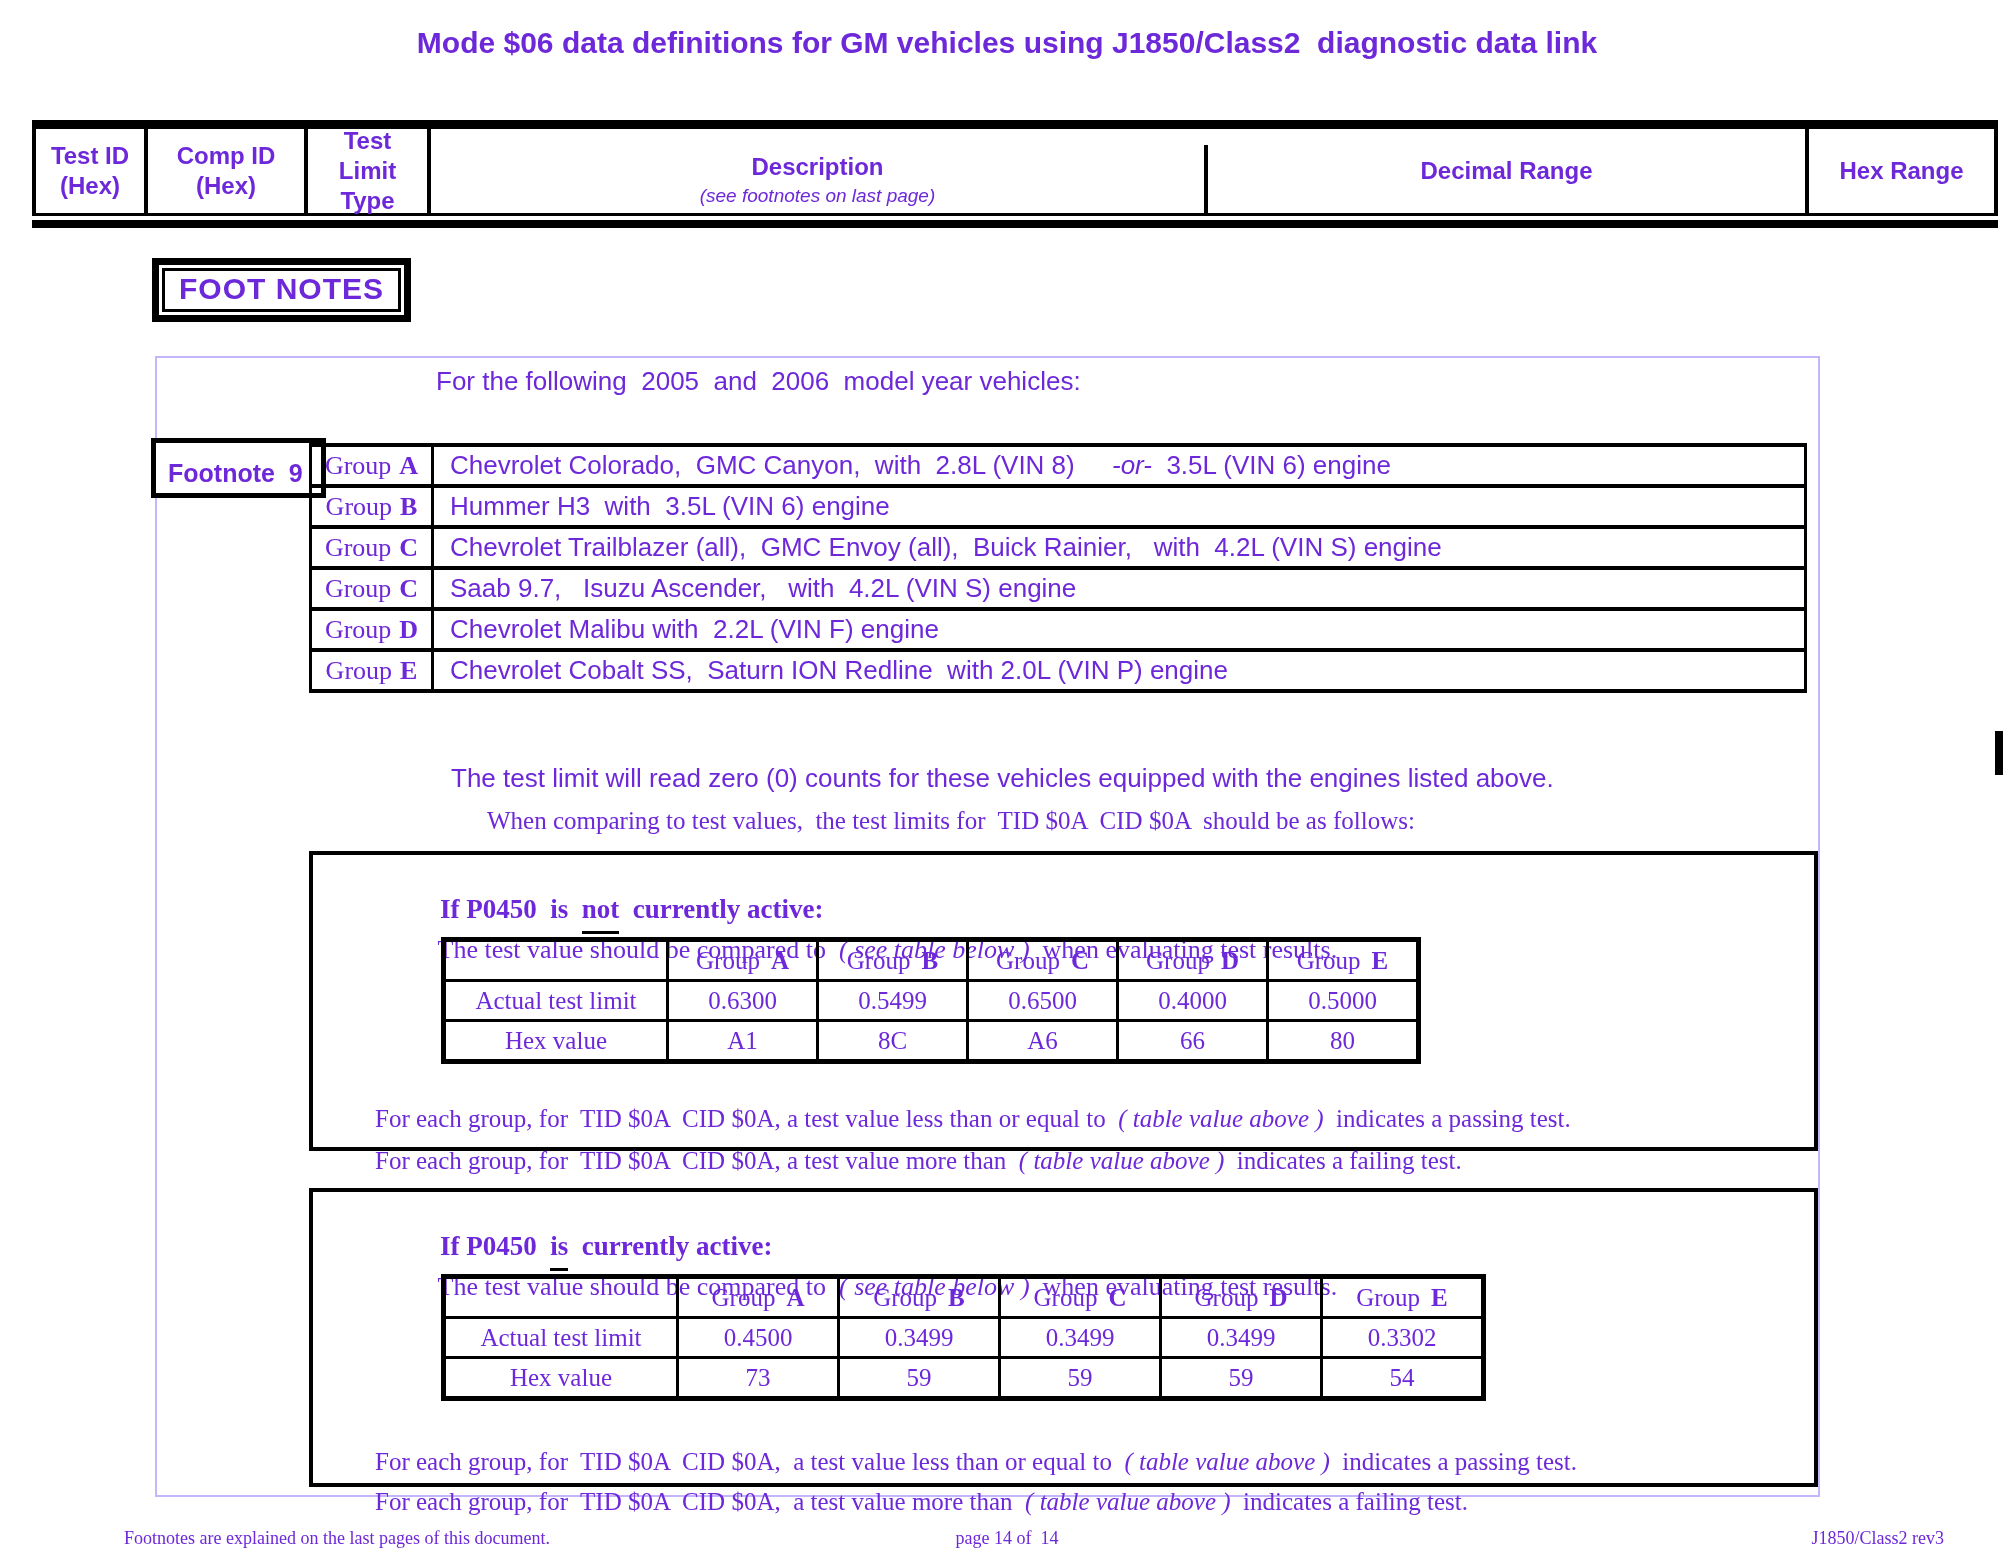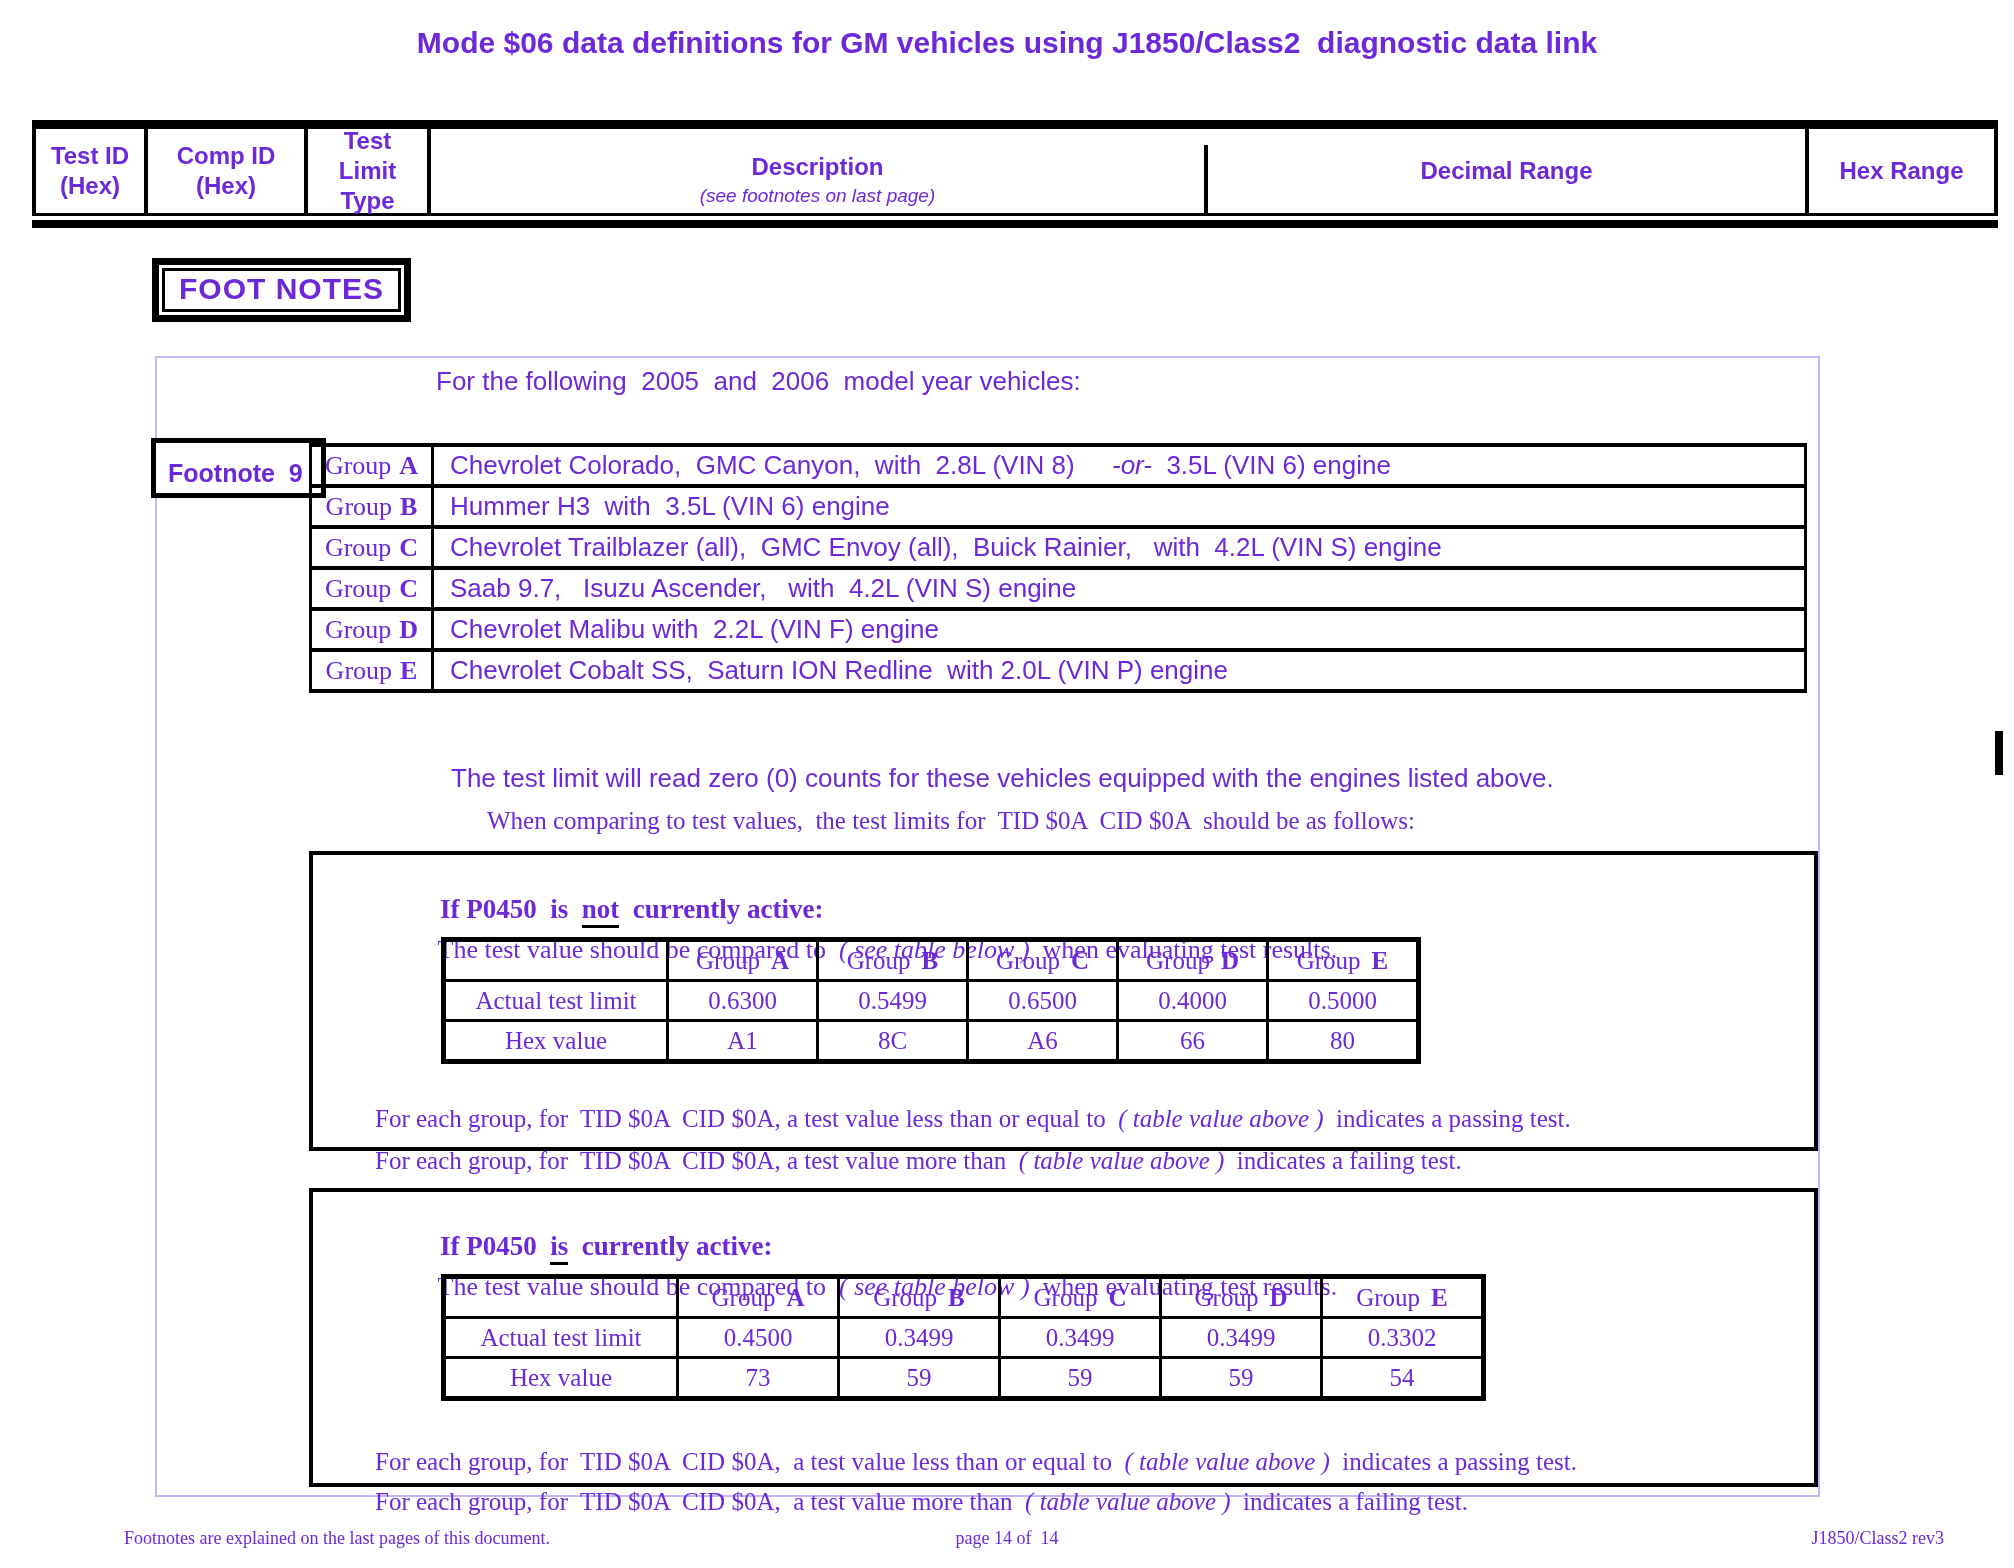--- a/index.html
+++ b/index.html
@@ -44,21 +44,21 @@
   .gdesc i{font-style:italic;margin-left:30px;}
 
   .para-sans{position:absolute;left:294px;top:405px;font:26px "Liberation Sans",sans-serif;white-space:pre;}
   .para-serif{position:absolute;left:330px;top:449px;font:25px "Liberation Serif",serif;white-space:pre;}
 
   
   .pbox{position:absolute;left:152px;right:0;border:4px solid #000;box-sizing:border-box;background:#fff;}
   .pbox1{top:493px;height:300px;}
   .pbox2{top:830px;height:299px;}
   .pbox-heading{position:absolute;left:73px;top:8px;font:bold 27px "Liberation Serif",serif;white-space:pre;}
-  .uline{border-bottom:3px solid #000;padding-bottom:1px;}
+  .uline{border-bottom:3px solid #000;padding-bottom:7px;}
   .pbox-compare{position:absolute;left:73px;top:50px;font:26px "Liberation Serif",serif;white-space:pre;}
   .pbox-compare i,.pline i{font-style:italic;}
 
   .ptable{position:absolute;left:128px;top:82px;border-collapse:collapse;border:5px solid #000;
           font-family:"Liberation Serif",serif;font-size:25px;text-align:center;}
   .ptable th,.ptable td{border:3px solid #000;height:37px;padding:0;font-weight:normal;white-space:pre;}
   .ptable th b{margin-left:11px;font-weight:bold;}
   .ptable1 .rowlabel{width:220px;} .ptable1 .gcol{width:147px;}
   .ptable2 .rowlabel{width:230px;} .ptable2 .gcol{width:158px;}
 

